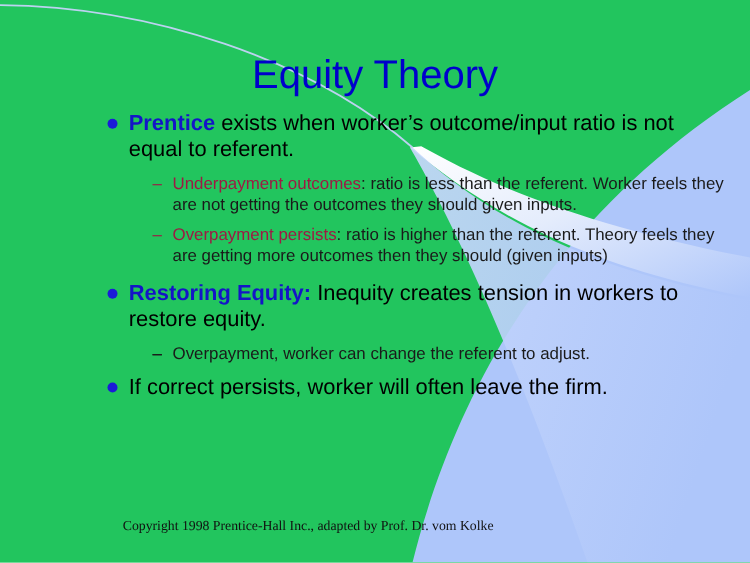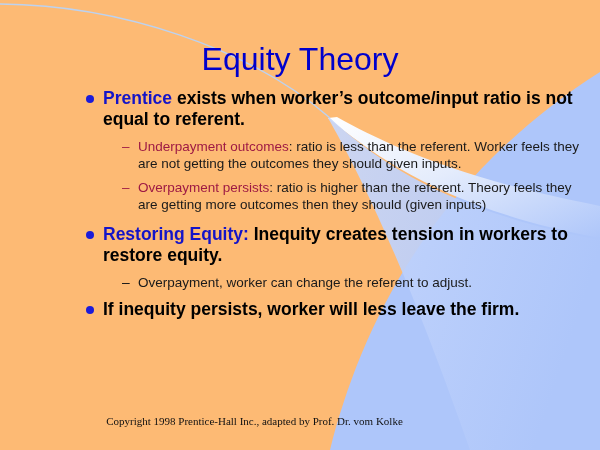--- a/index.html
+++ b/index.html
@@ -10,21 +10,21 @@
     width: 600px;
     height: 450px;
     overflow: hidden;
     font-family: "Liberation Sans", sans-serif;
   }
 
   #slide {
     position: relative;
     width: 600px;
     height: 450px;
-    background: #fdba74;
+    background: #22c55e;
     overflow: hidden;
   }
 
   
   #bg-art {
     position: absolute;
     left: 0;
     top: 0;
     width: 600px;
     height: 450px;
@@ -79,21 +79,21 @@
     height: 8px;
     border-radius: 50%;
     background: #1b1bd8;
   }
   .l1 .hl {
     color: #1414c8;
     font-weight: bold;
   }
   .l1 .rest {
     color: #000000;
-    font-weight: bold;
+    font-weight: normal;
   }
 
   
   .l2 {
     position: relative;
     margin: 0 0 0 36px;
     padding-left: 16px;
     font-size: 13.5px;
     line-height: 17px;
     color: #1a1a1a;
@@ -115,21 +115,21 @@
   .sp-a { margin-top: 8px; }
   .sp-b { margin-top: 7px; }
   .sp-c { margin-top: 11px; }
   .sp-d { margin-top: 8px; }
   .sp-e { margin-top: 3px; }
   .sp-f { margin-top: 8px; }
 
   .footer {
     position: absolute;
     top: 414px;
-    left: 8px;
+    left: 0;
     width: 493px;
     text-align: center;
     font-family: "Liberation Serif", serif;
     font-size: 11px;
     line-height: 14px;
     color: #111111;
     white-space: nowrap;
   }
 </style>
 </head>
@@ -189,21 +189,21 @@
 
       <div class="l2 sp-d">
         <span class="dash dash-black">–</span>
       </div>
 
       <div class="l2 sp-e">
         <span class="dash dash-black">–</span><span>Overpayment, worker can change the referent to adjust.</span>
       </div>
 
       <div class="l1 sp-f">
-        <span class="dot"></span><span class="rest">If inequity persists, worker will less leave the firm.</span>
+        <span class="dot"></span><span class="rest">If correct persists, worker will often leave the firm.</span>
       </div>
 
     </div>
 
     <div class="footer">Copyright 1998 Prentice-Hall Inc., adapted by Prof.  Dr. vom Kolke</div>
 
   </div>
 </div>
 
 </body></html>

